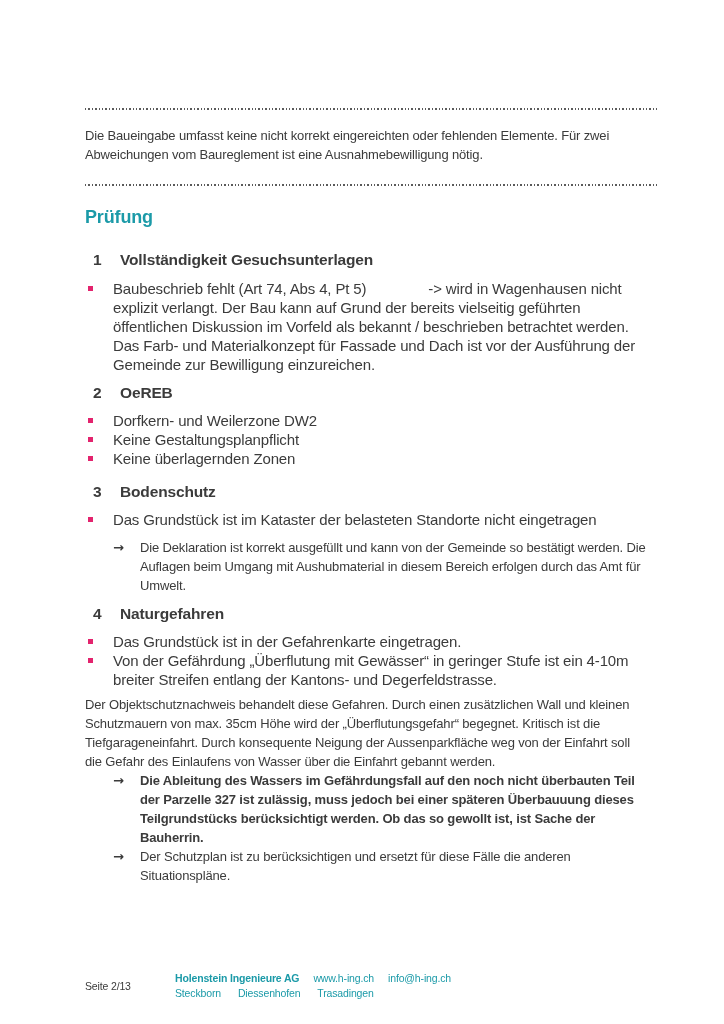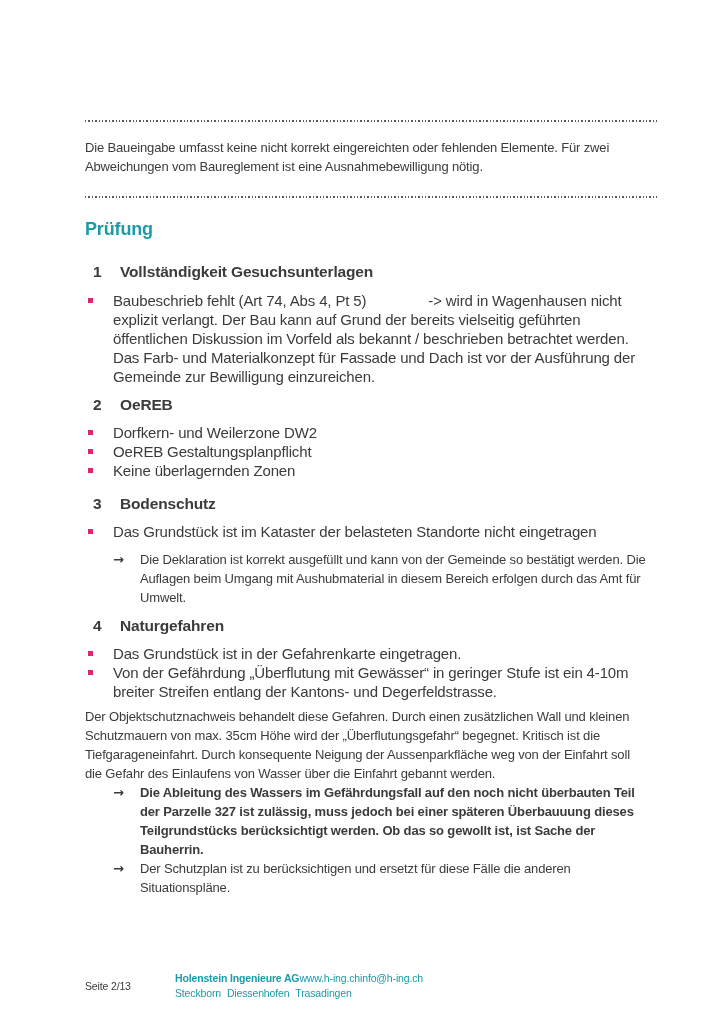--- a/index.html
+++ b/index.html
@@ -5,21 +5,21 @@
   html,body { margin:0; padding:0; background:#ffffff; }
   .page {
     position:relative;
     width:724px; height:1024px;
     background:#ffffff;
     font-family:"Liberation Sans","DejaVu Sans",sans-serif;
     color:#3b3b3b;
     overflow:hidden;
     letter-spacing:-0.15px;
   }
-  .content { position:absolute; left:85px; top:12px; width:562px; }
+  .content { position:absolute; left:85px; top:0; width:562px; }
 
   .dotted-rule {
     height:2px; width:572px;
     background:repeating-linear-gradient(to right,#5a5a5a 0 1.4px,transparent 1.4px 3.4px);
   }
   .rule-top { margin-top:108px; }
   .rule-mid { margin-top:20px; }
 
   .intro {
     margin:16px 0 0 0;
@@ -71,22 +71,22 @@
 
   .closing-par { margin:6px 0 0 0; font-size:13px; line-height:19px; }
 
   .footer {
     position:absolute; left:85px; top:971px;
     display:flex; align-items:center;
     font-size:10.5px; line-height:15px;
   }
   .footer .page-label { width:90px; flex:none; color:#3b3b3b; }
   .footer .contact { color:#1b9aa8; }
-  .footer .row { display:flex; }
-  .footer .row.locs { gap:6px; }
+  .footer .row { display:flex; gap:14px; }
+  .footer .row.locs { gap:17px; }
   .footer .company { font-weight:bold; }
 </style>
 </head>
 <body>
 
 <div class="page">
   <div class="content">
 
     <div class="dotted-rule rule-top"></div>
 
@@ -111,21 +111,21 @@
       <span class="num">2</span>
       <span class="sec-title">OeREB</span>
     </h2>
     <ul class="blist">
       <li class="bullet">
         <span class="sq"></span>
         <span class="btext">Dorfkern- und Weilerzone DW2</span>
       </li>
       <li class="bullet">
         <span class="sq"></span>
-        <span class="btext">OeREB Gestaltungsplanpflicht</span>
+        <span class="btext">Keine Gestaltungsplanpflicht</span>
       </li>
       <li class="bullet">
         <span class="sq"></span>
         <span class="btext">Keine überlagernden Zonen</span>
       </li>
     </ul>
 
     <h2 class="sec-head mt-s3">
       <span class="num">3</span>
       <span class="sec-title">Bodenschutz</span>

